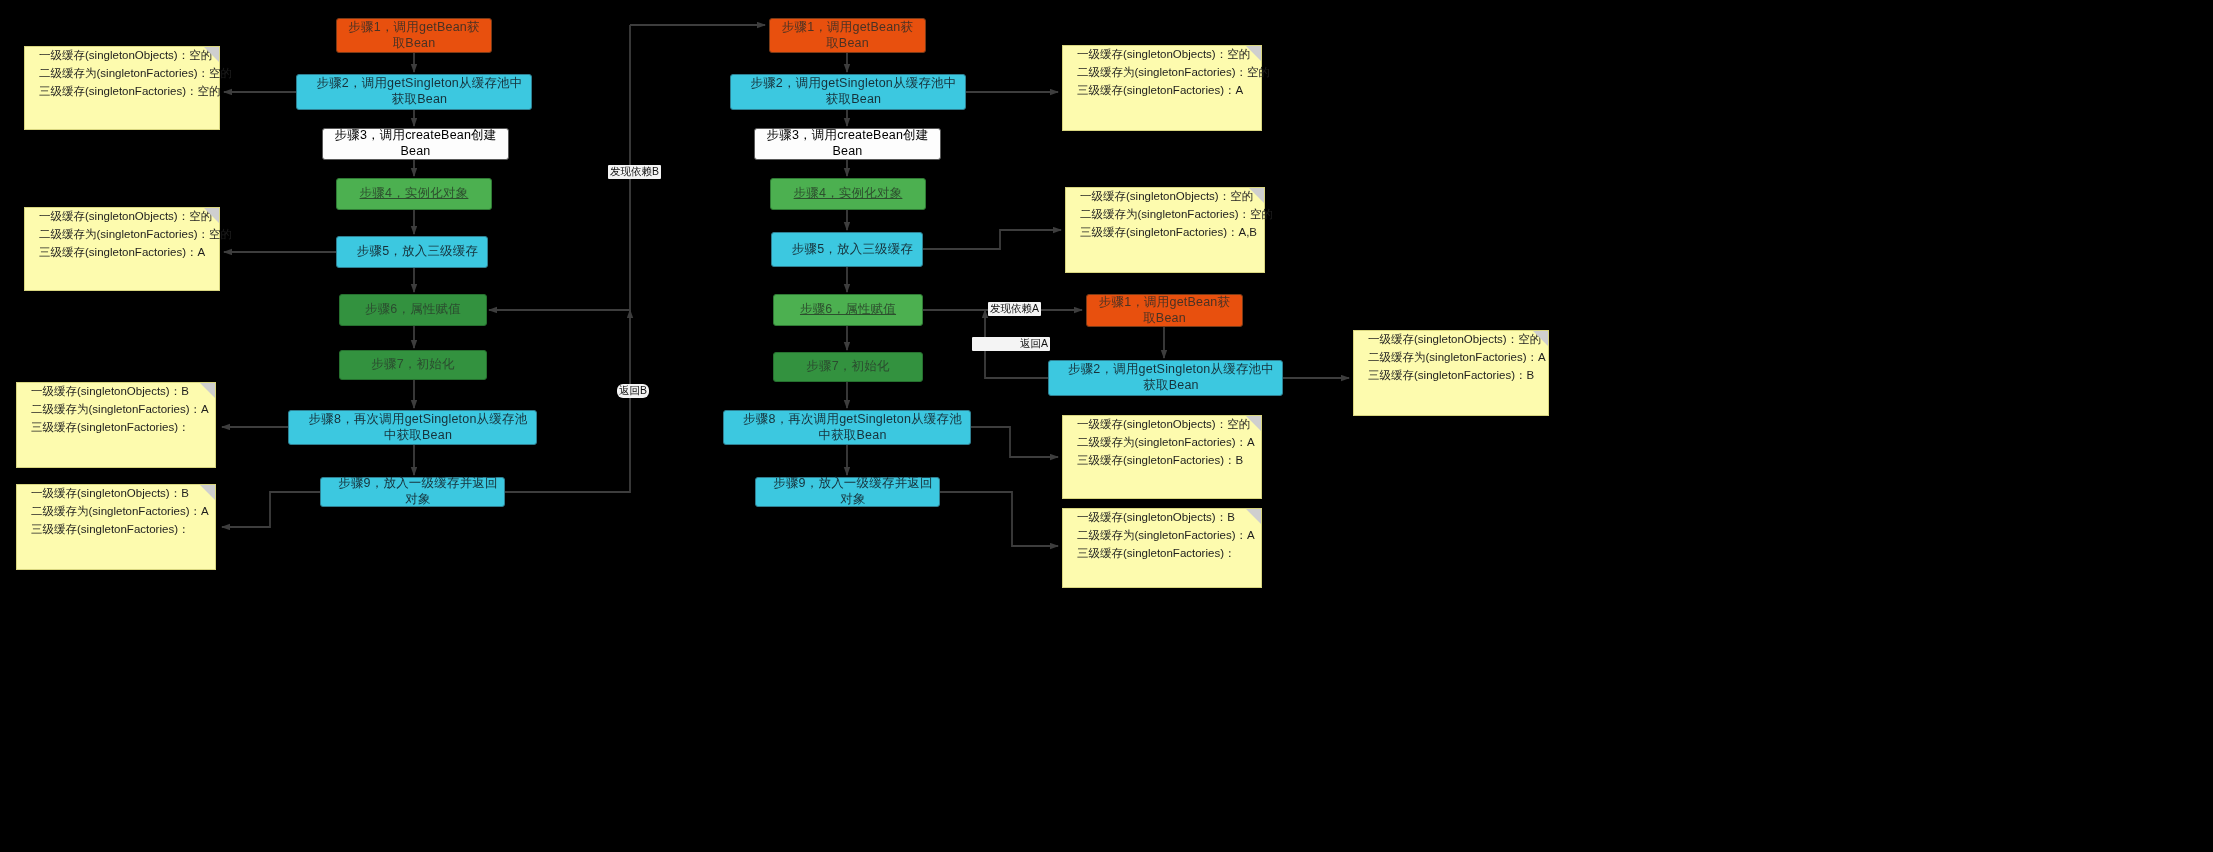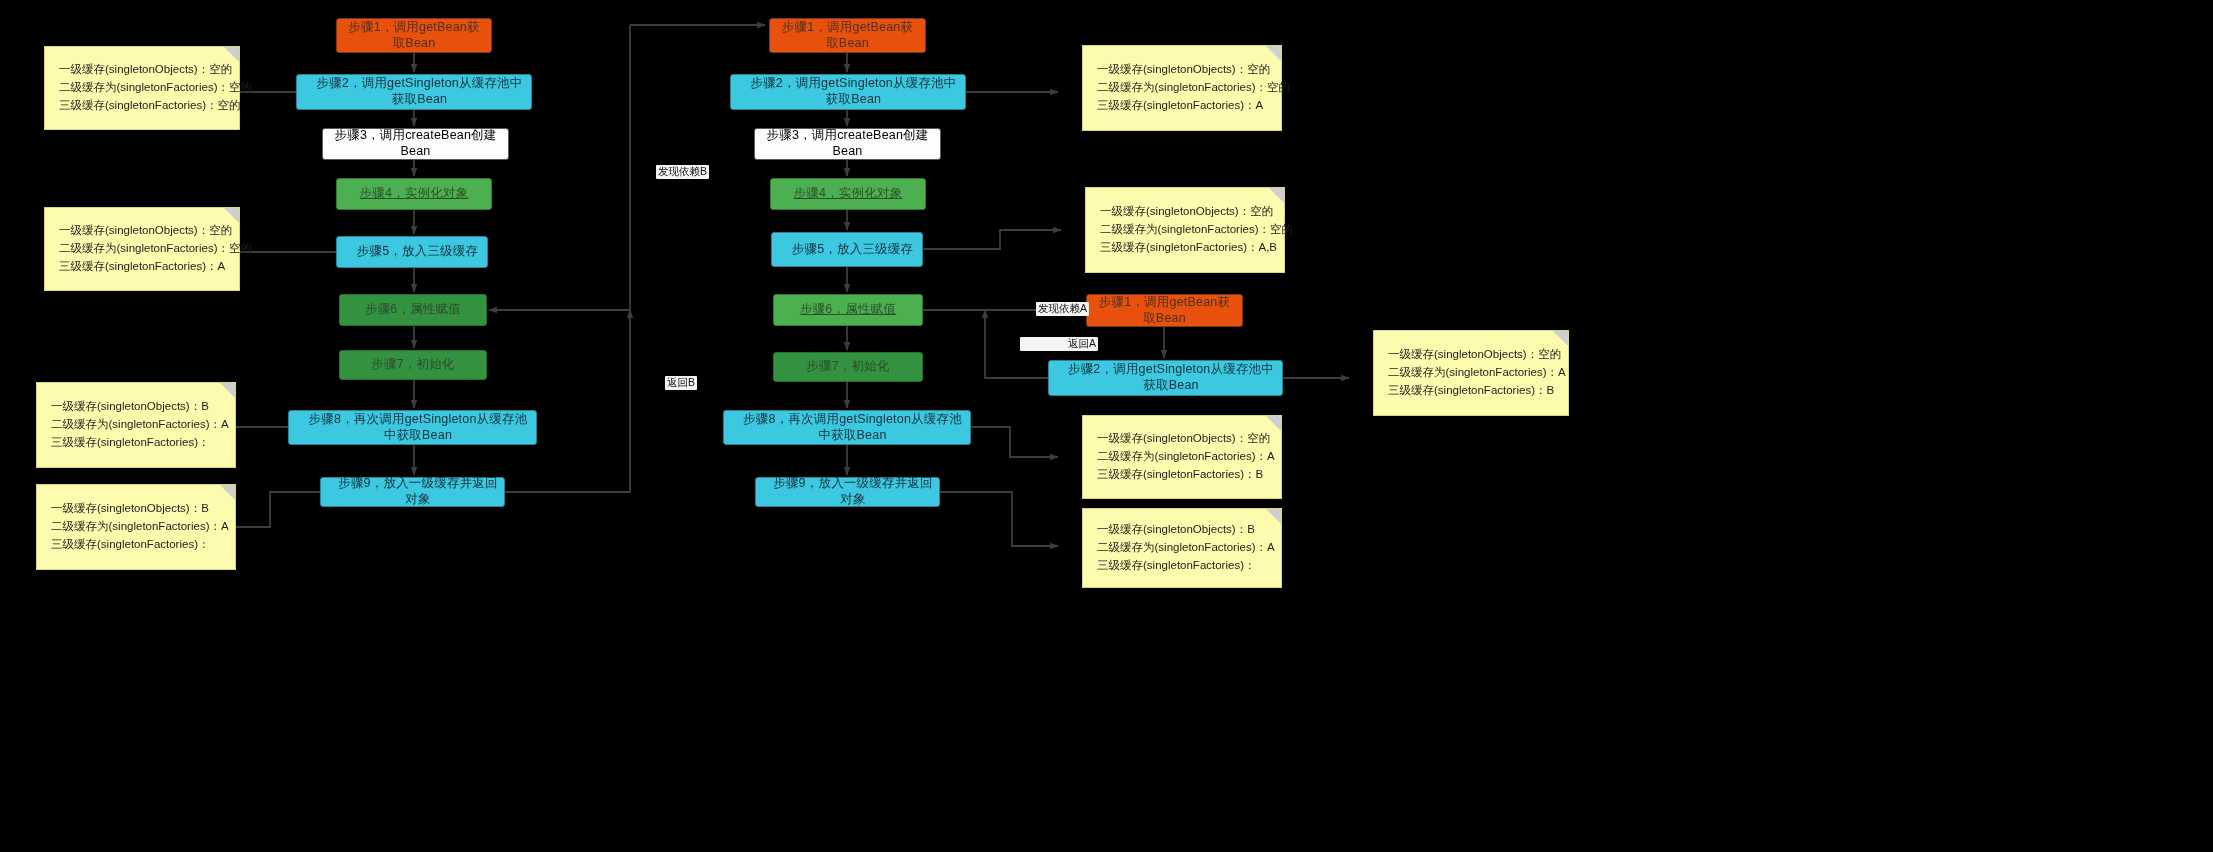--- a/index.html
+++ b/index.html
@@ -12,27 +12,27 @@
         border-radius:3px;font-size:12.5px;line-height:1.25;color:#1d1d1d;
         letter-spacing:.2px;padding:0 6px;}
   .n-orange{background:#e8500e;color:#4a3224;border-color:#7a3a16;}
   .n-cyan{background:#3cc8e0;color:#16313a;border-color:#2f7f91;padding-left:17px;}
   .n-white{background:#fdfdfd;color:#000000;border-color:#595959;}
   .n-green{background:#33923f;color:#2b4c2f;border-color:#26702f;}
   .n-green-l{background:#4cb050;color:#2d4f2e;border-color:#2f7a34;text-decoration:underline;}
 
   .note{position:absolute;box-sizing:border-box;background:#fdfbae;
         border:1px solid #d8d57f;color:#1e1e1e;font-size:11.5px;line-height:1.55;
-        padding:0 0 0 14px;display:flex;flex-direction:column;justify-content:center;margin-left:20px;}
+        padding:0 0 0 14px;display:flex;flex-direction:column;}
   .note .fold{position:absolute;top:0;right:0;width:15px;height:15px;
         background:#cfcfcf;clip-path:polygon(0 0,100% 100%,100% 0);}
   .note .ln{white-space:nowrap;}
 
   .elabel{position:absolute;background:#f4f4f4;color:#121212;font-size:10.5px;
-          line-height:1.1;padding:1px 2px;white-space:nowrap;border-radius:1px;margin-left:48px;}
+          line-height:1.1;padding:1px 2px;white-space:nowrap;border-radius:1px;}
 </style>
 </head>
 <body>
 
 <div id="canvas">
 
   <svg id="wires" viewBox="0 0 2213 852">
     <defs>
       <marker id="ah" markerWidth="9" markerHeight="9" refX="8" refY="3.2" orient="auto" markerUnits="userSpaceOnUse">
         <path d="M0,0 L9,3.2 L0,6.4 z" fill="#3d3d3d"></path>
@@ -163,17 +163,17 @@
   </div>
 
   <div class="note" style="left:1353px;top:330px;width:196px;height:86px;">
     <span class="fold"></span>
     <div class="ln">一级缓存(singletonObjects)：空的</div>
     <div class="ln">二级缓存为(singletonFactories)：A</div>
     <div class="ln">三级缓存(singletonFactories)：B</div>
   </div>
 
   <div class="elabel" style="left:608px;top:165px;">发现依赖B</div>
-  <div class="elabel" style="left:617px;top:376px;">返回B</div>
+  <div class="elabel" style="left:617px;top:384px;border-radius:6px;">返回B</div>
   <div class="elabel" style="left:988px;top:302px;">发现依赖A</div>
   <div class="elabel" style="left:972px;top:337px;padding-left:48px;">返回A</div>
 
 </div>
 
 </body></html>

